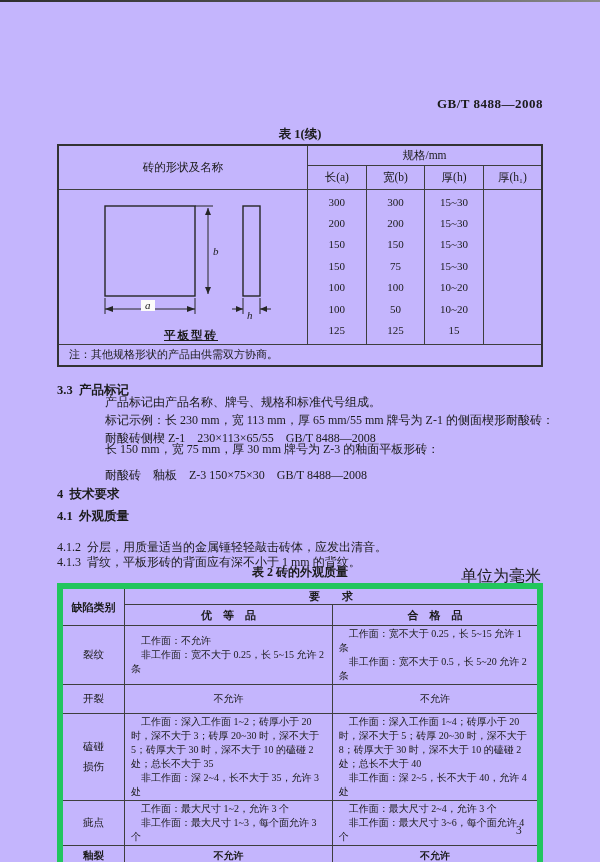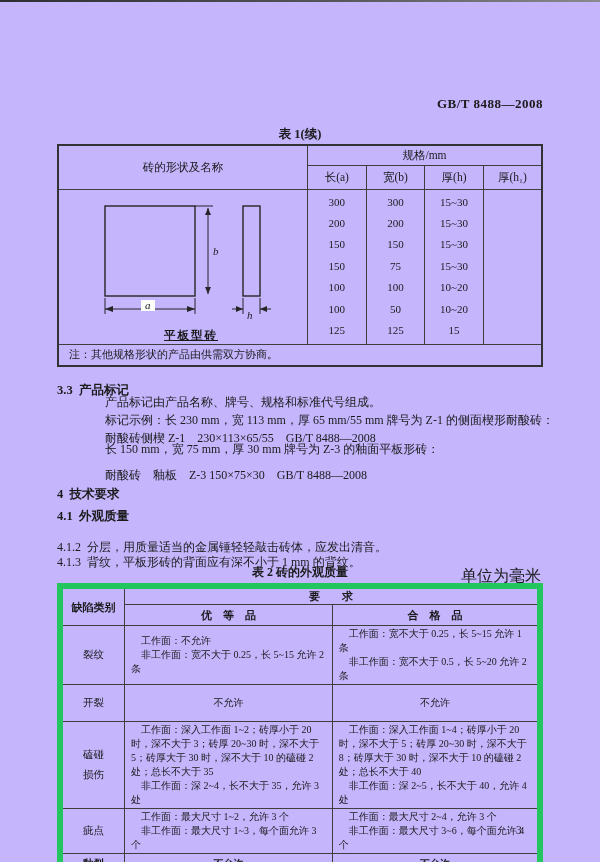--- a/index.html
+++ b/index.html
@@ -30,21 +30,21 @@
   .t2-unit{position:absolute;right:2px;top:2px;font-size:16px;}
   .t2{position:absolute;left:57px;top:583px;width:486px;border:6px solid #22c55e;}
   .t2 td{border:1px solid #3e3e3e;font-size:10px;padding:1px 6px;vertical-align:middle;}
   .t2 .hdr{text-align:center;font-weight:bold;font-size:11px;padding:0;}
   .t2 .row-req{height:15px;}
   .t2 .row-grade{height:21px;}
   .t2 .defect{text-align:center;font-size:10.5px;padding:0;}
   .t2 .req p{margin:0;text-indent:1em;line-height:14px;}
   .t2 .center{text-align:center;}
   .narrow-label{width:24px;margin:0 auto;line-height:20px;}
-  .r1{height:44px;} .r2{height:37px;} .r3{height:70px;} .r4{height:44px;} .r5{height:23px;font-weight:bold;}
+  .r1{height:44px;} .r2{height:29px;} .r3{height:70px;} .r4{height:44px;} .r5{height:23px;font-weight:bold;}
   .page-num{position:absolute;top:824px;left:516px;font-size:11.5px;}
   svg text{font-family:"Liberation Serif",serif;font-style:italic;font-size:11px;fill:#1b1b1b;}
 </style>
 </head>
 <body>
 
 <div class="page">
   <div class="scan-top"></div>
 
   <div class="header-code">GB/T 8488—2008</div>

